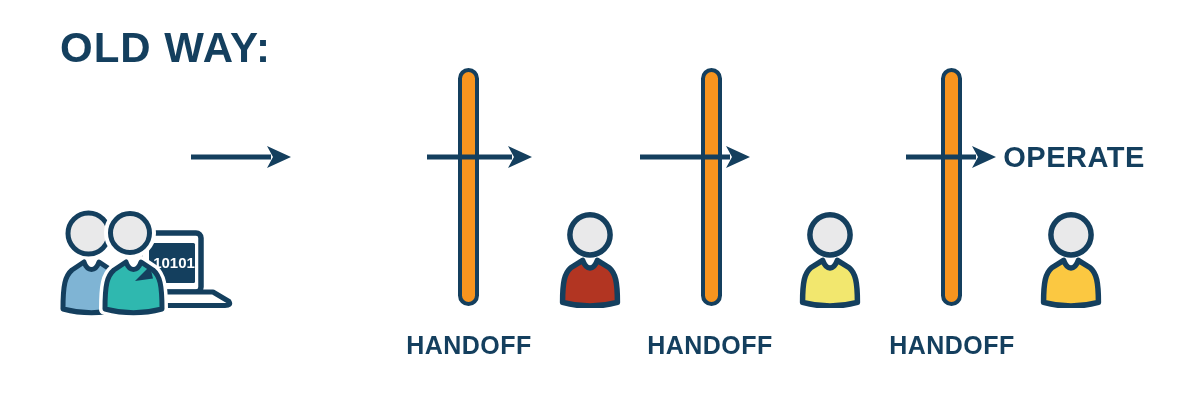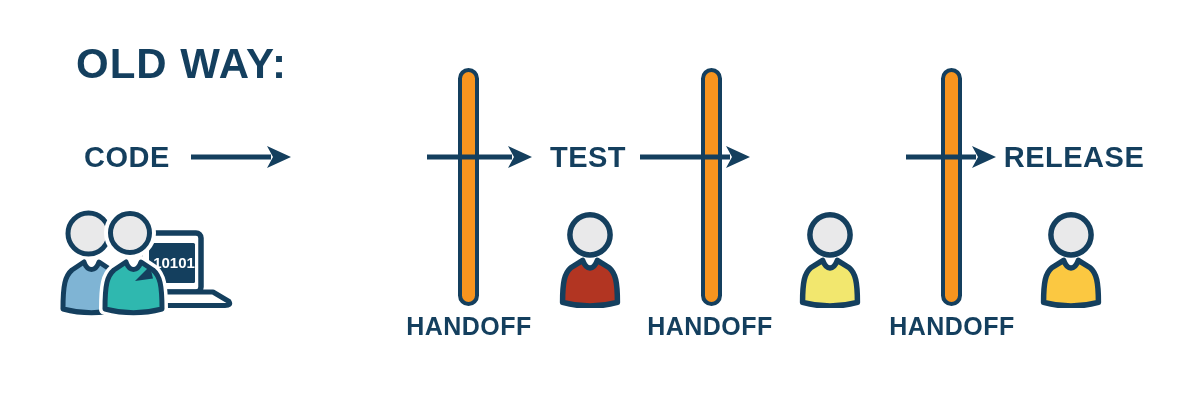--- a/index.html
+++ b/index.html
@@ -6,30 +6,30 @@
     --navy:#143F5E;
     --orange:#F7941E;
     --head:#E9E9EA;
   }
   html,body{margin:0;padding:0;background:#ffffff;}
   .canvas{
     position:relative;width:1200px;height:400px;background:#ffffff;
     font-family:"Liberation Sans", sans-serif;overflow:hidden;
   }
   .title{
-    position:absolute;left:60px;top:24px;margin:16px;
+    position:absolute;left:60px;top:24px;margin:0;
     font-size:42px;font-weight:800;letter-spacing:1px;color:var(--navy);
   }
   .stage-label{
     position:absolute;top:141px;transform:translateX(-50%);
     font-size:29px;font-weight:800;letter-spacing:.5px;color:var(--navy);
     white-space:nowrap;z-index:3;
   }
   .handoff-label{
-    position:absolute;top:312px;transform:translateX(-50%);
+    position:absolute;top:331px;transform:translateX(-50%);
     font-size:25px;font-weight:800;letter-spacing:.5px;color:var(--navy);
     white-space:nowrap;z-index:3;
   }
   .dev-label{
     position:absolute;left:58px;top:326px;
     font-size:27px;font-weight:800;letter-spacing:.5px;color:var(--navy);z-index:3;
   }
   .bar{
     position:absolute;top:68px;width:21px;height:238px;box-sizing:border-box;
     background:var(--orange);border:4.5px solid var(--navy);border-radius:11px;
@@ -44,23 +44,21 @@
   .white-fill{fill:#ffffff;}
   .screen-text{fill:#ffffff;font:800 30px "Liberation Sans", sans-serif;}
 </style>
 </head>
 <body>
 
 <div class="canvas">
 
   <h1 class="title">OLD WAY:</h1>
 
-  <span class="stage-label" style="left:127px">CODE</span>
-  <span class="stage-label" style="left:588px">TEST</span>
-  <span class="stage-label" style="left:1074px">RELEASE</span>
+  <span class="stage-label" style="left:1074px">OPERATE</span>
 
   <div class="bar" style="left:458px"></div>
   <div class="bar" style="left:701px"></div>
   <div class="bar" style="left:941px"></div>
 
   <svg class="arrow" style="left:191px" width="100" height="26" viewBox="0 0 100 26">
     <line class="navy-stroke" x1="0" y1="13" x2="80" y2="13" stroke-width="5"></line>
     <polygon class="navy-fill" points="76,2 100,13 76,24 82,13"></polygon>
   </svg>
   <svg class="arrow" style="left:427px" width="105" height="26" viewBox="0 0 105 26">

